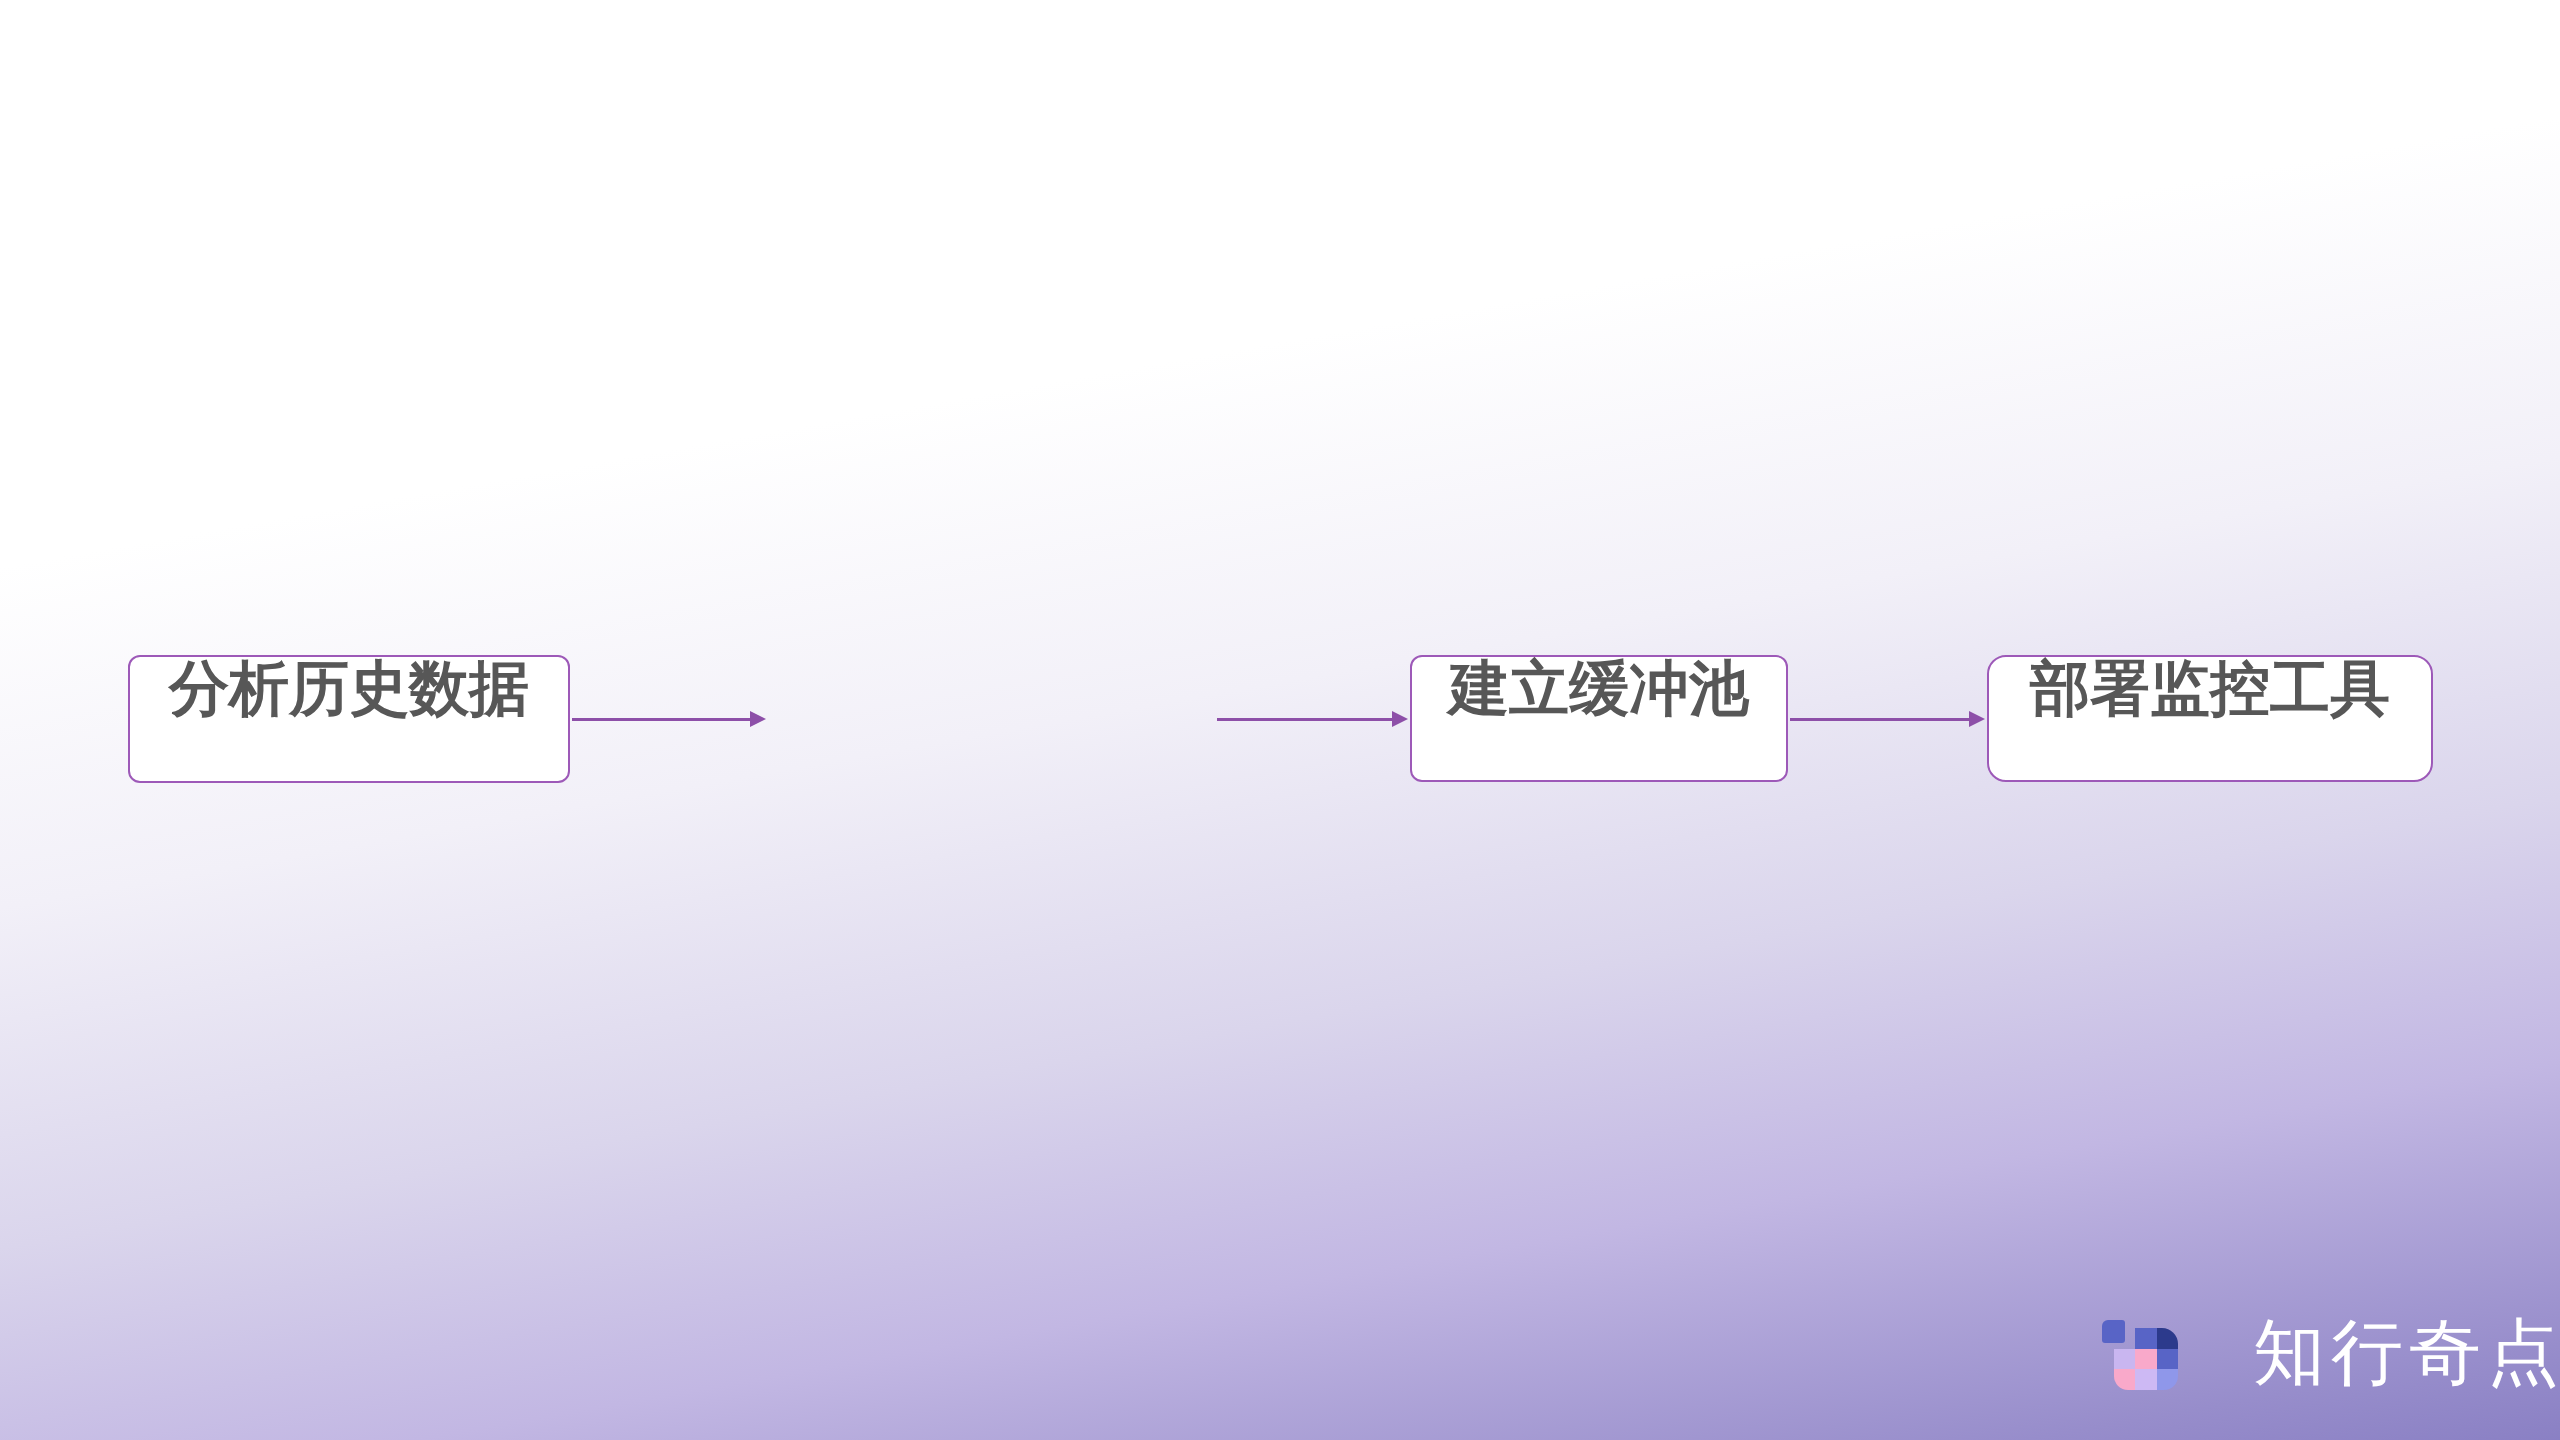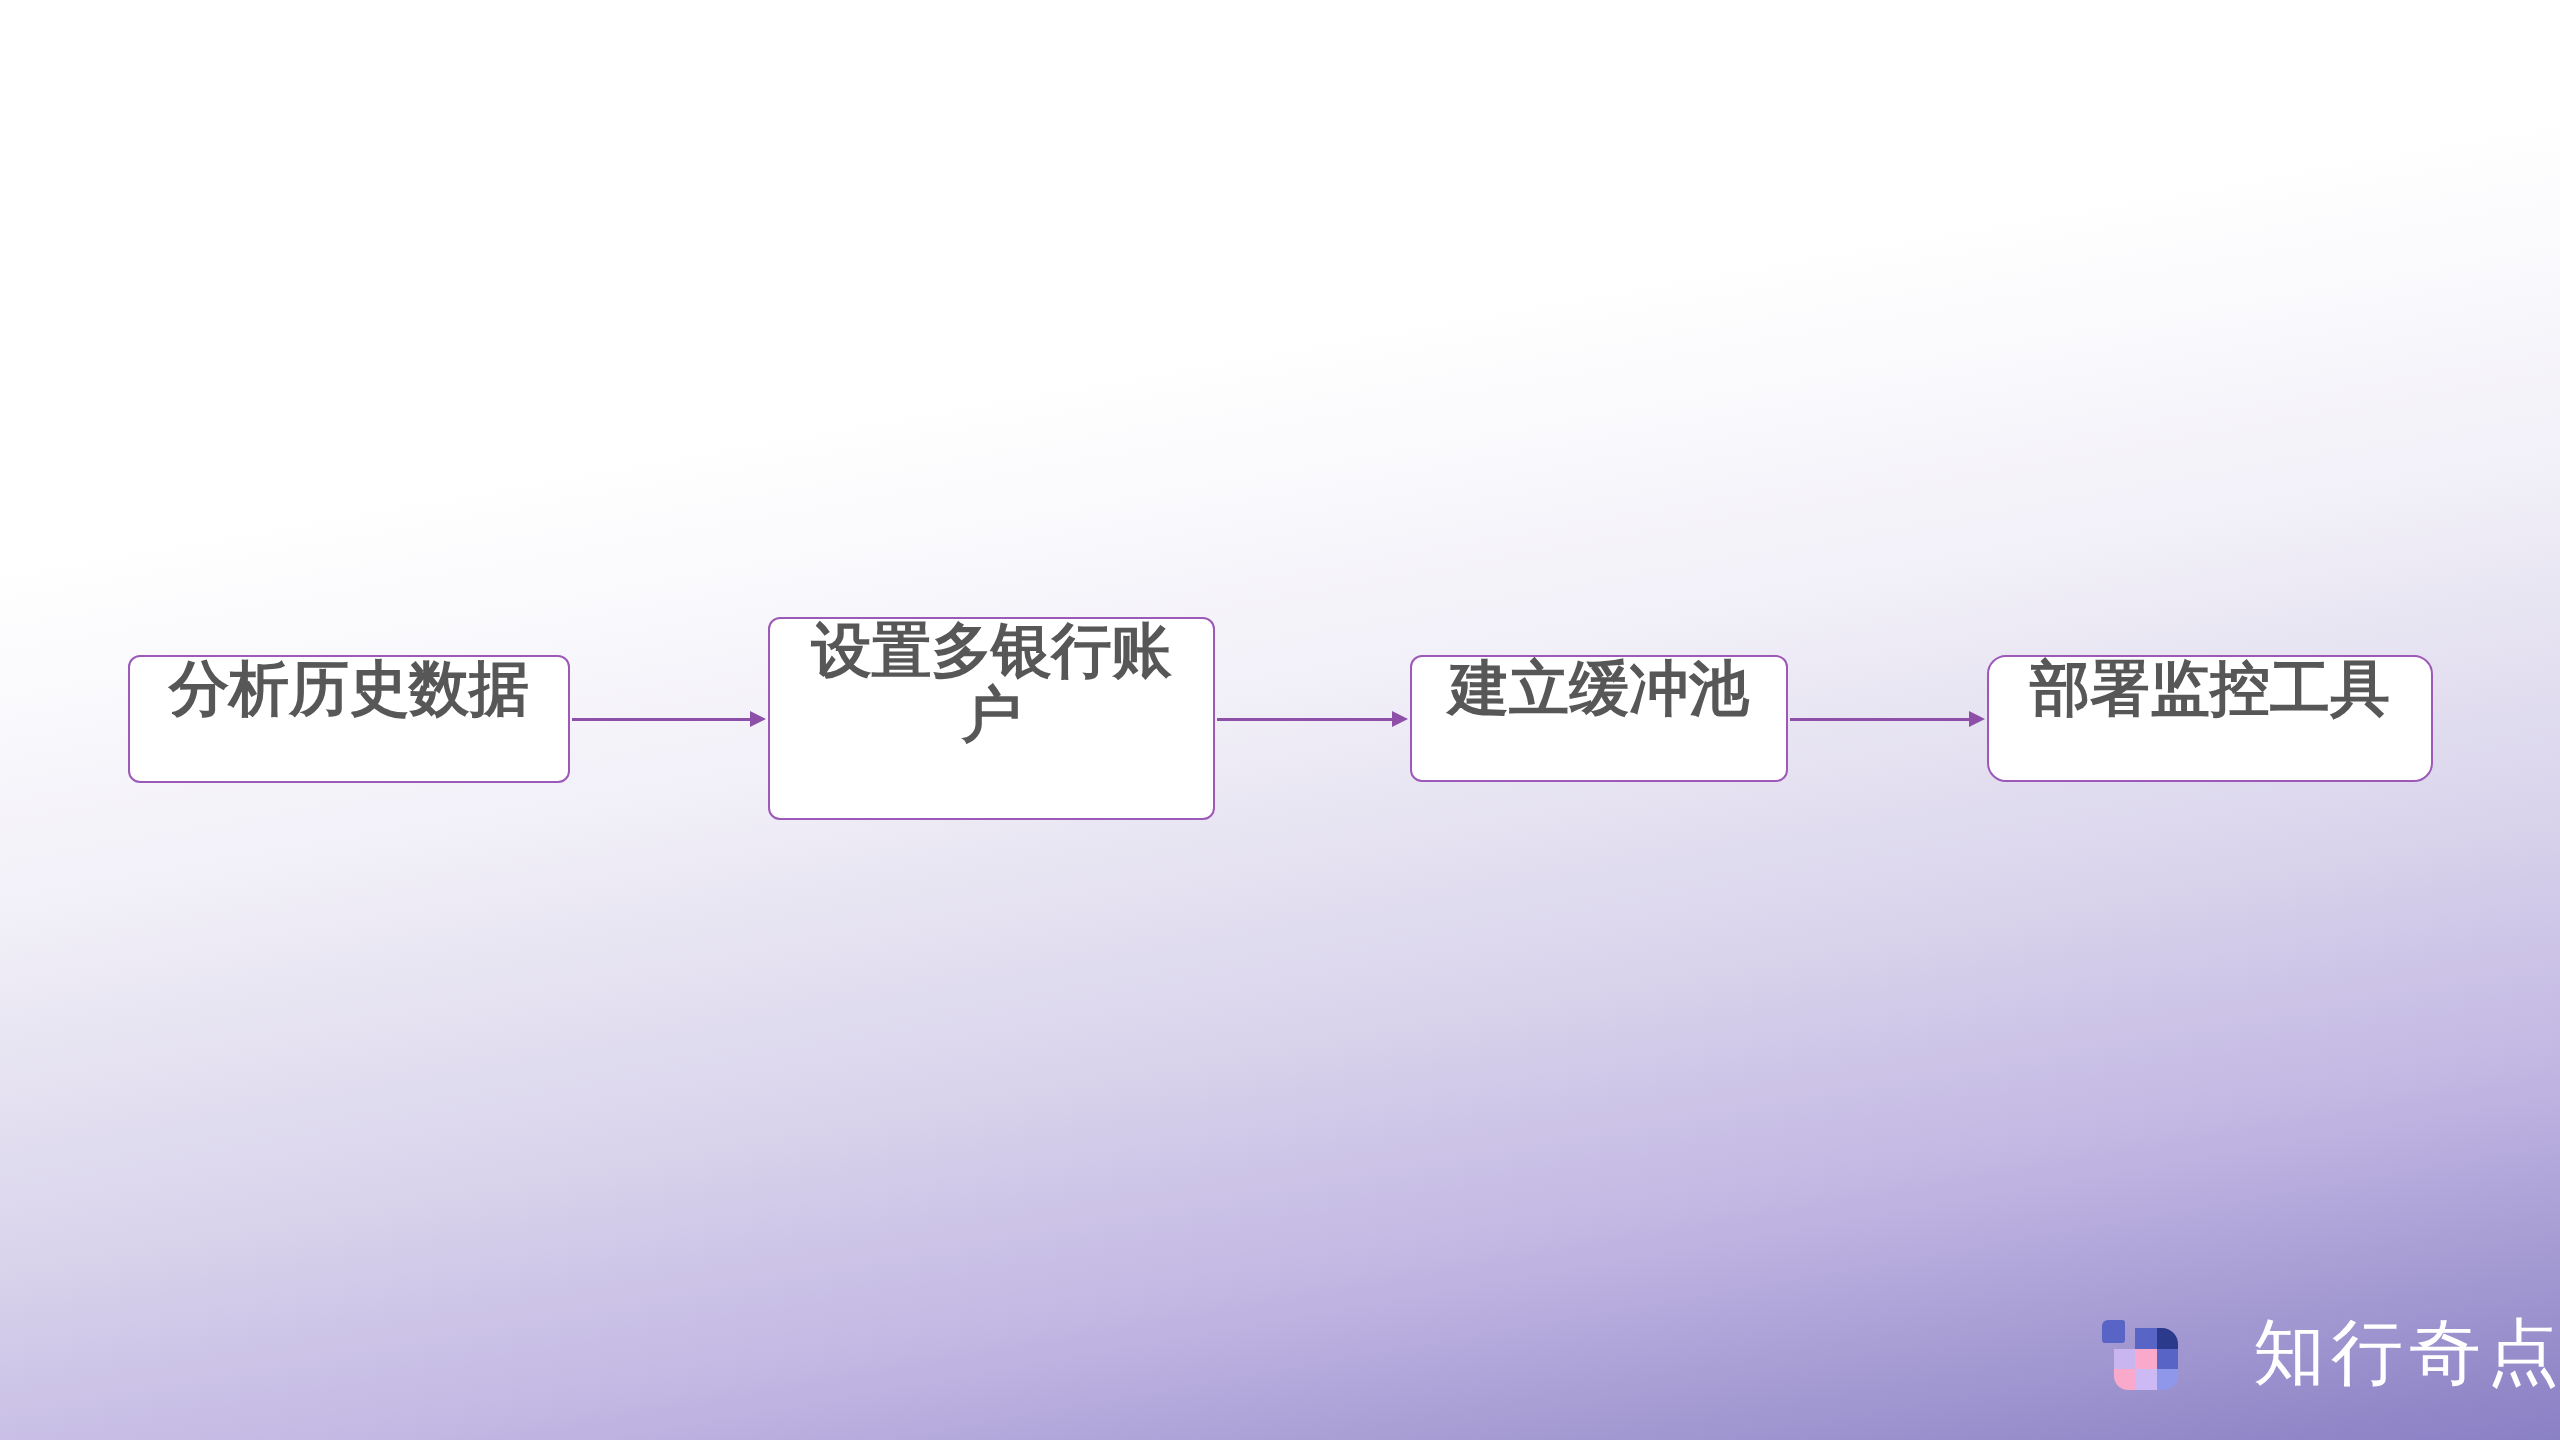--- a/index.html
+++ b/index.html
@@ -104,23 +104,20 @@
 </style>
 </head>
 <body>
 
 <div class="stage">
 
   <div class="flow-node node-1">
     <span>分析历史数据</span>
   </div>
 
-  <div class="flow-node node-2">
-    <span>设置多银行账户</span>
-  </div>
 
   <div class="flow-node node-3">
     <span>建立缓冲池</span>
   </div>
 
   <div class="flow-node node-4">
     <span>部署监控工具</span>
   </div>
 
   <div class="flow-arrow arrow-1">

